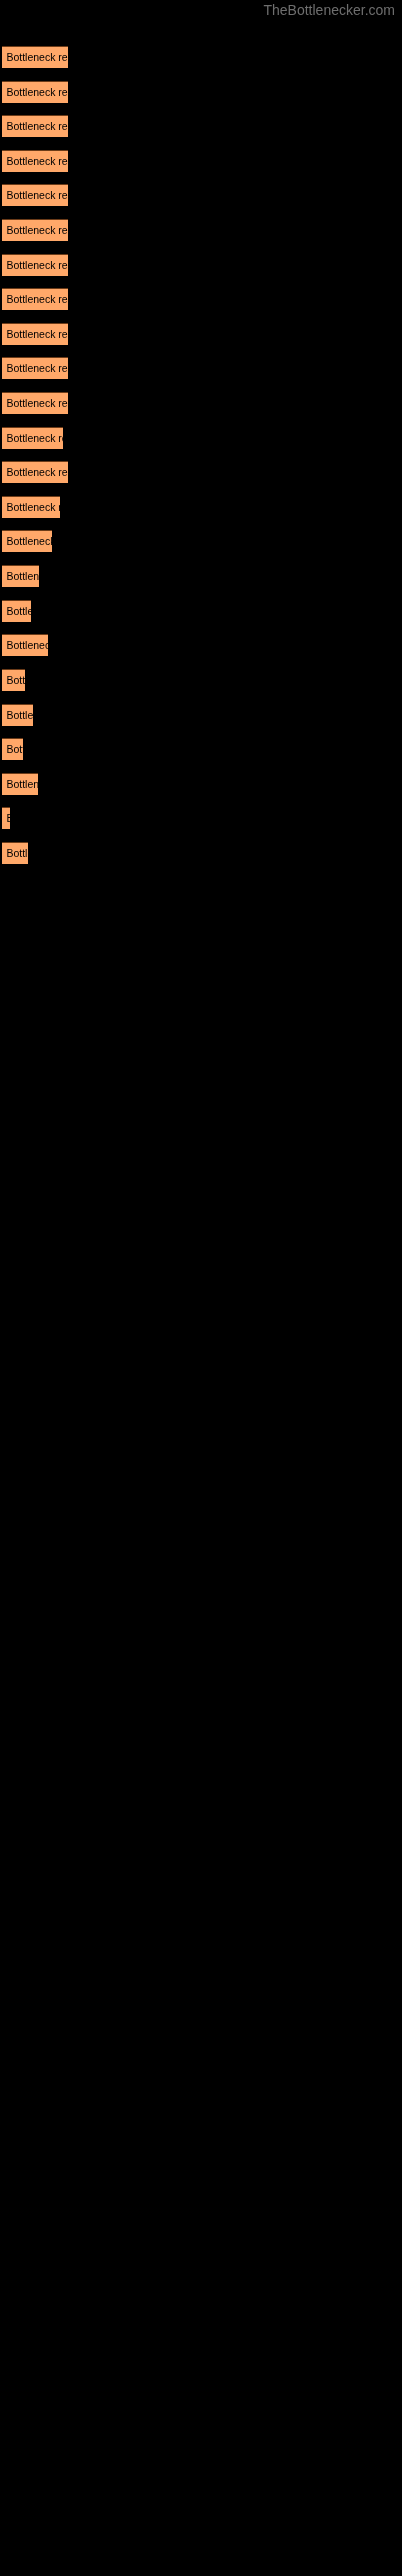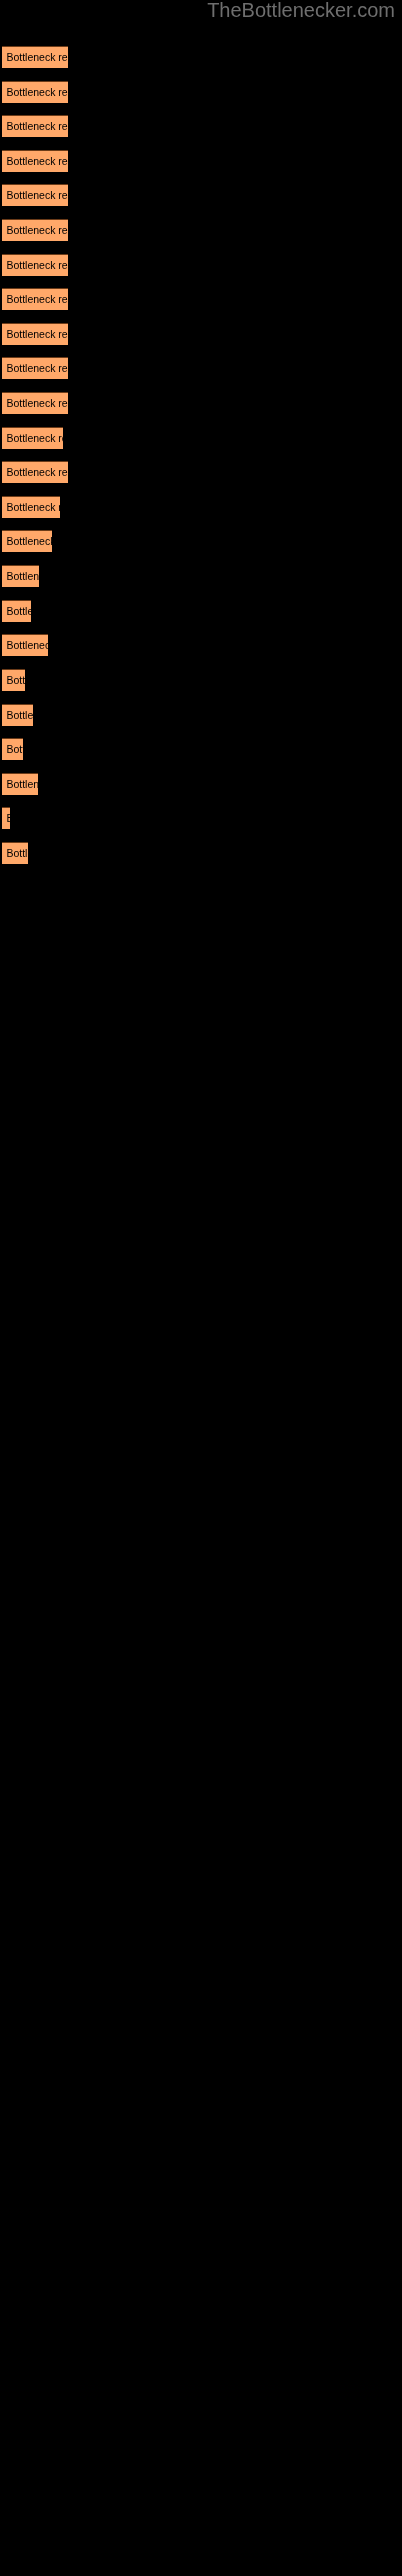--- a/index.html
+++ b/index.html
@@ -20,21 +20,21 @@
     left: 0;
     top: 0;
     width: 403px;
     height: 2576px;
     background: #000000;
   }
   #site-title {
     position: absolute;
     right: 8px;
     top: 0.8px;
-    font-size: 20px;
+    font-size: 14px;
     line-height: 19.3px;
     color: #6e6e6e;
     white-space: nowrap;
     letter-spacing: 0px;
     text-align: right;
   }
   #bars-layer {
     position: absolute;
     left: 0;
     top: 0;

